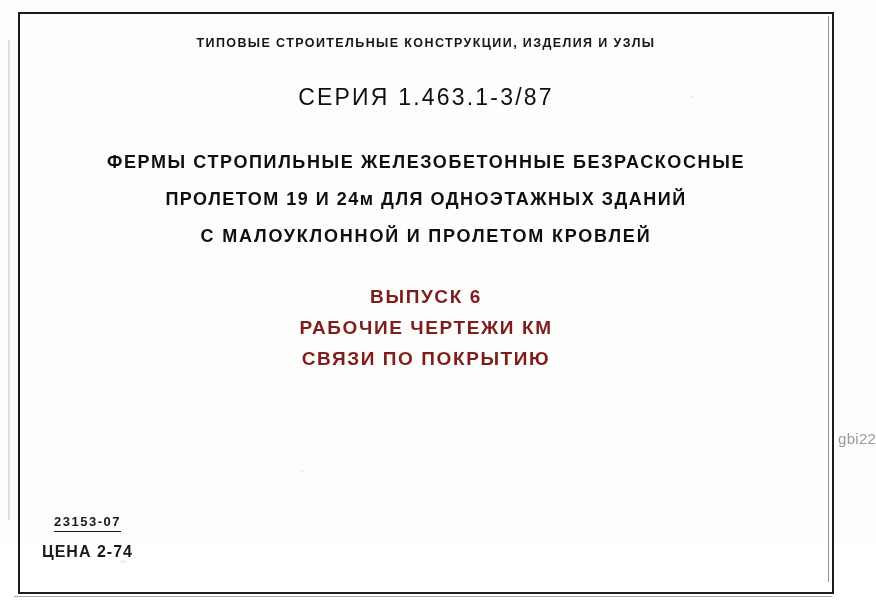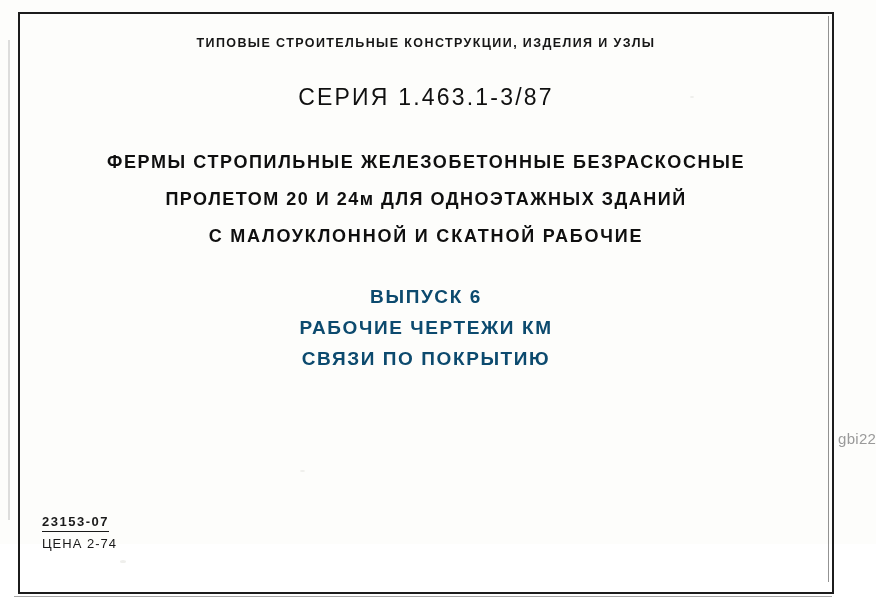--- a/index.html
+++ b/index.html
@@ -121,44 +121,44 @@
   .issue-block {
     position: absolute;
     left: 0;
     right: 0;
     top: 272px;
   }
   .issue-line {
     font-size: 19px;
     font-weight: 700;
     letter-spacing: 1.6px;
-    color: #0c4a6e;
+    color: #7f1d1d;
     margin-bottom: 9px;
   }
 
   
   .catalog {
     position: absolute;
     left: 22px;
     top: 498px;
-    text-align: left;
+    text-align: center;
   }
   .catalog-num {
     font-size: 13px;
     font-weight: 700;
     letter-spacing: 1.5px;
     color: #1a1a1a;
     padding-bottom: 2px;
     border-bottom: 1.5px solid #1a1a1a;
     display: inline-block;
   }
   .catalog-price {
-    margin-top: 4px;
-    font-size: 13px;
-    font-weight: 400;
+    margin-top: 11px;
+    font-size: 16px;
+    font-weight: 700;
     letter-spacing: 1px;
     color: #1a1a1a;
   }
 
   
   .watermark {
     position: absolute;
     left: 838px;
     top: 430px;
     font-size: 15px;
@@ -181,22 +181,22 @@
 
   <div class="frame">
     <div class="content">
 
       <div class="line kicker">ТИПОВЫЕ СТРОИТЕЛЬНЫЕ КОНСТРУКЦИИ, ИЗДЕЛИЯ И УЗЛЫ</div>
 
       <div class="line series">СЕРИЯ 1.463.1-3/87</div>
 
       <div class="title-block">
         <div class="line title-line l1">ФЕРМЫ СТРОПИЛЬНЫЕ ЖЕЛЕЗОБЕТОННЫЕ БЕЗРАСКОСНЫЕ</div>
-        <div class="line title-line l2">ПРОЛЕТОМ 20 И 24м ДЛЯ ОДНОЭТАЖНЫХ ЗДАНИЙ</div>
-        <div class="line title-line l3">С МАЛОУКЛОННОЙ И СКАТНОЙ РАБОЧИЕ</div>
+        <div class="line title-line l2">ПРОЛЕТОМ 19 И 24м ДЛЯ ОДНОЭТАЖНЫХ ЗДАНИЙ</div>
+        <div class="line title-line l3">С МАЛОУКЛОННОЙ И ПРОЛЕТОМ КРОВЛЕЙ</div>
       </div>
 
       <div class="issue-block">
         <div class="line issue-line">ВЫПУСК 6</div>
         <div class="line issue-line">РАБОЧИЕ ЧЕРТЕЖИ КМ</div>
         <div class="line issue-line">СВЯЗИ ПО ПОКРЫТИЮ</div>
       </div>
 
       <div class="catalog">
         <div class="catalog-num">23153-07</div>

